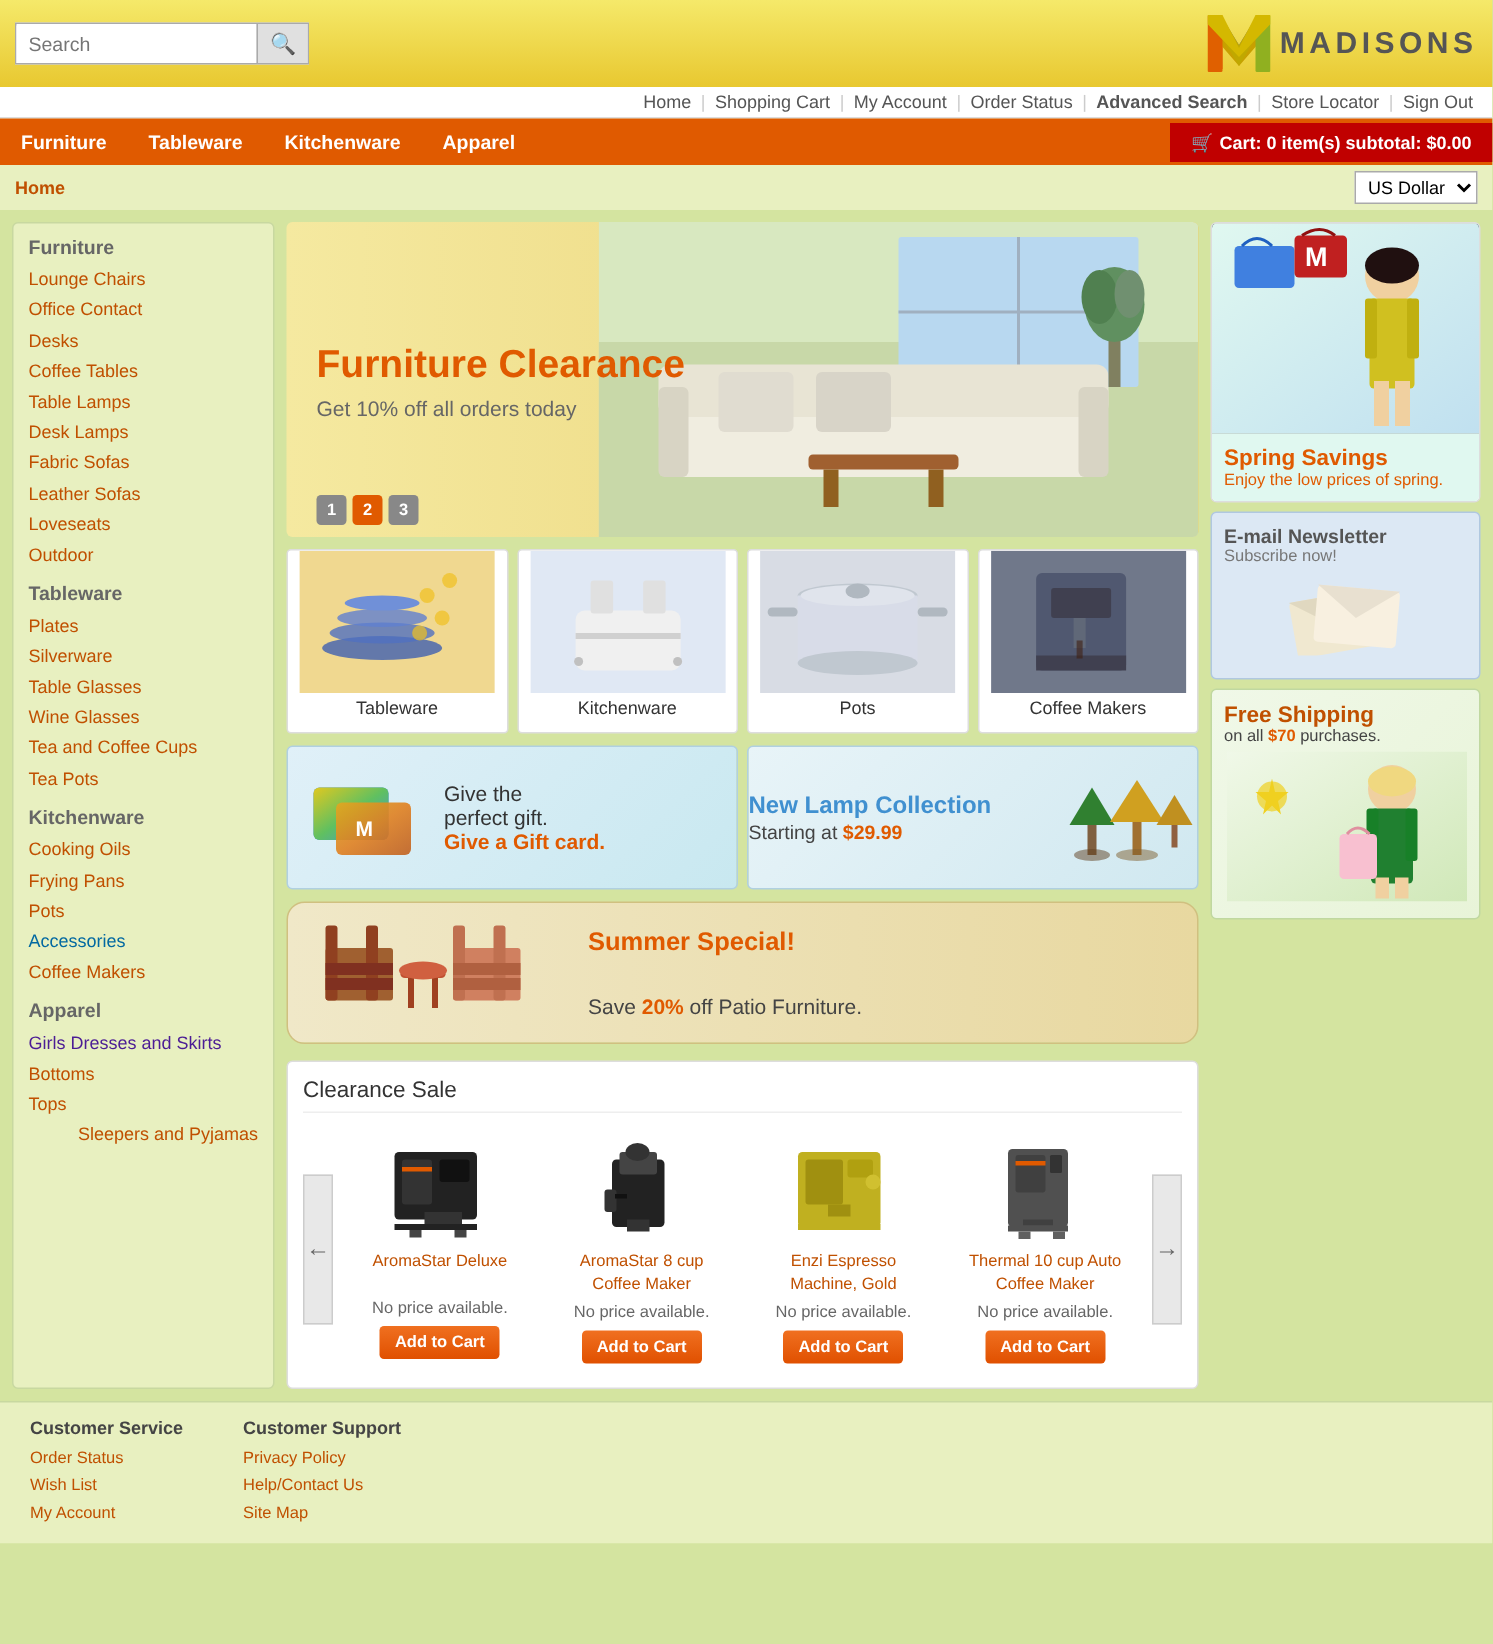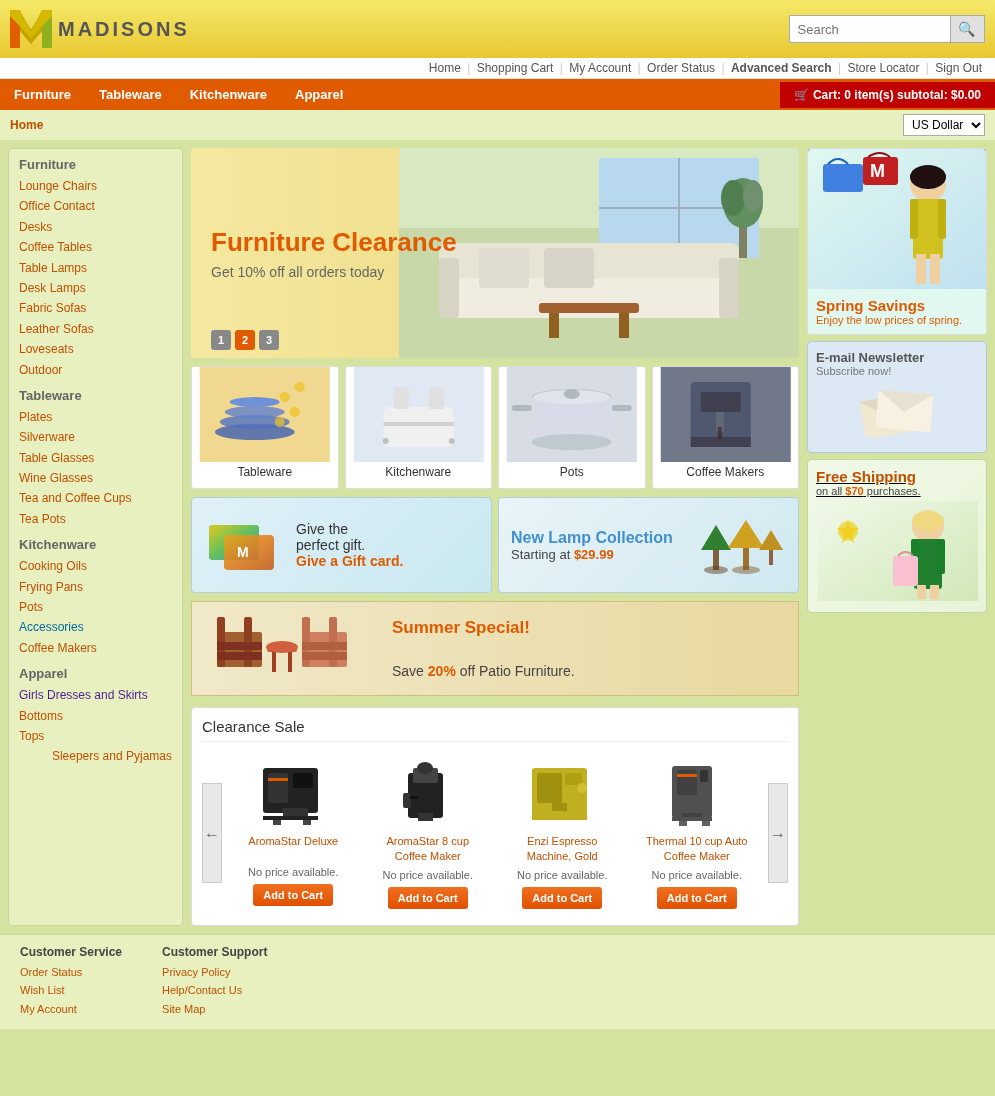--- a/index.html
+++ b/index.html
@@ -54,38 +54,38 @@
     #clearance h3 { font-size: 15px; color: #333; margin-bottom: 10px; font-weight: normal; }
     #clearance-items { display: grid; grid-template-columns: repeat(4, 1fr); gap: 8px; flex: 1; padding: 0 6px; }
 
     
     #footer { background: #e8f0c0; padding: 10px 20px; border-top: 1px solid #c8d8a0; display: flex; gap: 40px; margin-top: 8px; }
   </style>
 </head>
 <body>
 
 <div id="header">
+  <div id="search-box">
+    <input type="text" style="border: none; outline: none; padding: 5px 8px; width: 160px; font-size: 13px;" placeholder="Search">
+    <button style="background:#e0e0e0;border:none;border-left:1px solid #aaa;padding:5px 8px;cursor:pointer;font-size:14px;">🔍</button>
+  </div>
   <div id="logo">
 
     <svg width="42" height="42" viewBox="0 0 42 42">
       <polygon points="2,38 2,4 10,4 21,22 32,4 40,4 40,38 33,38 33,16 21,34 9,16 9,38" fill="none" stroke="none"></polygon>
       <polygon points="2,38 2,4 10,4 21,22 32,4 40,4 40,38 34,38 34,16 21,32 8,16 8,38" fill="#888"></polygon>
       <rect x="2" y="4" width="8" height="34" fill="#e05a00"></rect>
       <polygon points="2,4 10,4 21,24 32,4 40,4 40,14 21,36 2,14" fill="#c8a000"></polygon>
       <rect x="34" y="4" width="6" height="34" fill="#90b020"></rect>
       <polygon points="2,4 10,4 21,22 32,4 40,4 21,36" fill="#c0a800"></polygon>
       <rect x="0" y="2" width="10" height="38" rx="1" fill="#e06000"></rect>
       <rect x="32" y="2" width="10" height="38" rx="1" fill="#90b020"></rect>
       <polygon points="0,2 10,2 21,24 32,2 42,2 42,8 21,30 0,8" fill="#d4b800"></polygon>
     </svg>
     <span style="font-size:20px;font-weight:bold;color:#555;letter-spacing:3px;">MADISONS</span>
-  </div>
-  <div id="search-box">
-    <input type="text" style="border: none; outline: none; padding: 5px 8px; width: 160px; font-size: 13px;" placeholder="Search">
-    <button style="background:#e0e0e0;border:none;border-left:1px solid #aaa;padding:5px 8px;cursor:pointer;font-size:14px;">🔍</button>
   </div>
 </div>
 
 <div id="top-nav" style="background:white;text-align:right;padding:3px 10px;font-size:12px;border-bottom:1px solid #ddd;">
   <a href="#" style="color:#555;text-decoration:none;margin:0 3px;">Home</a>
   <span style="color:#ccc;">|</span>
   <a href="#" style="color:#555;text-decoration:none;margin:0 3px;">Shopping Cart</a>
   <span style="color:#ccc;">|</span>
   <a href="#" style="color:#555;text-decoration:none;margin:0 3px;">My Account</a>
   <span style="color:#ccc;">|</span>
@@ -298,21 +298,21 @@
             <text x="33" y="47" font-size="14" font-weight="bold" fill="white" font-family="Arial">M</text>
           </svg>
         </div>
         <div>
           <p style="color:#333;font-size:14px;">Give the</p>
           <p style="color:#333;font-size:14px;">perfect gift.</p>
           <a href="#" style="color:#e05a00;font-weight:bold;text-decoration:none;font-size:14px;">Give a Gift card.</a>
         </div>
       </div>
 
-      <div style="background:linear-gradient(135deg,#e8f4f8,#d0e8f0);border:1px solid #b0d0e0;border-radius:4px;padding:12px;display:flex;align-items:center;gap:12px;min-height:90px;">
+      <div style="background:linear-gradient(135deg,#e8f4f8,#d0e8f0);border:1px solid #b0d0e0;border-radius:4px;padding:0;display:flex;align-items:center;gap:12px;min-height:90px;">
         <div style="flex:1;">
           <p style="color:#4090d0;font-size:16px;font-weight:bold;">New Lamp Collection</p>
           <p style="color:#444;font-size:13px;">Starting at <span style="color:#e05a00;font-weight:bold;">$29.99</span></p>
         </div>
         <div style="width:90px;height:70px;flex-shrink:0;">
           <svg width="90" height="70" viewBox="0 0 90 70">
 
             <polygon points="20,15 5,40 35,40" fill="#308030"></polygon>
             <rect x="17" y="40" width="6" height="20" fill="#806040"></rect>
             <ellipse cx="20" cy="60" rx="12" ry="4" fill="#604020" opacity="0.5"></ellipse>
@@ -321,21 +321,21 @@
             <rect x="47" y="38" width="6" height="22" fill="#a07030"></rect>
             <ellipse cx="50" cy="60" rx="14" ry="4" fill="#806030" opacity="0.5"></ellipse>
 
             <polygon points="75,20 63,40 87,40" fill="#c09020"></polygon>
             <rect x="73" y="40" width="4" height="15" fill="#906040"></rect>
           </svg>
         </div>
       </div>
     </div>
 
-    <div id="summer-banner" style="background:linear-gradient(to right,#f0e8c8,#e8d8a0);border:1px solid #d0c080;border-radius:0;padding:10px 20px;display:flex;align-items:center;margin-bottom:8px;min-height:80px;">
+    <div id="summer-banner" style="background:linear-gradient(to right,#f0e8c8,#e8d8a0);border:1px solid #d0c080;border-radius:12px;padding:10px 20px;display:flex;align-items:center;margin-bottom:8px;min-height:80px;">
       <div style="width:160px;flex-shrink:0;">
         <svg width="160" height="70" viewBox="0 0 160 70">
 
           <rect x="5" y="20" width="45" height="35" fill="#a06030" rx="2"></rect>
           <rect x="5" y="5" width="8" height="50" fill="#904020" rx="2"></rect>
           <rect x="32" y="5" width="8" height="50" fill="#904020" rx="2"></rect>
           <rect x="5" y="30" width="45" height="8" fill="#803020"></rect>
           <rect x="5" y="40" width="45" height="8" fill="#803020"></rect>
 
           <rect x="55" y="35" width="30" height="5" fill="#c05030" rx="3"></rect>
@@ -483,21 +483,21 @@
         <svg width="80" height="50" viewBox="0 0 80 50">
 
           <rect x="5" y="10" width="55" height="38" fill="#f0e8d0" rx="3" transform="rotate(-10,32,29)"></rect>
           <polygon points="5,10 32,30 60,10" fill="#e0d8c0" transform="rotate(-10,32,29)"></polygon>
           <rect x="20" y="5" width="55" height="38" fill="#f8f0e0" rx="3" transform="rotate(5,47,24)"></rect>
           <polygon points="20,5 47,25 75,5" fill="#e8e0d0" transform="rotate(5,47,24)"></polygon>
         </svg>
       </div>
     </div>
 
-    <div style="background:linear-gradient(135deg,#f0f8e8,#e8f4d8);border:1px solid #c0d8a0;border-radius:4px;overflow:hidden;padding:8px;text-decoration:underline;">
+    <div style="background:linear-gradient(135deg,#f0f8e8,#e8f4d8);border:1px solid #c0d8a0;border-radius:4px;overflow:hidden;padding:8px;">
       <div style="display:flex;gap:6px;align-items:flex-start;">
         <div>
           <h3 style="color:#c05000;font-size:15px;font-weight:bold;">Free Shipping</h3>
           <p style="color:#444;font-size:11px;">on all <span style="color:#e05a00;font-weight:bold;">$70</span> purchases.</p>
         </div>
       </div>
       <div style="text-align:right;margin-top:4px;">
         <svg width="160" height="100" viewBox="0 0 160 100">
           <defs>
             <linearGradient id="bggreen" x1="0" y1="0" x2="1" y2="1">

